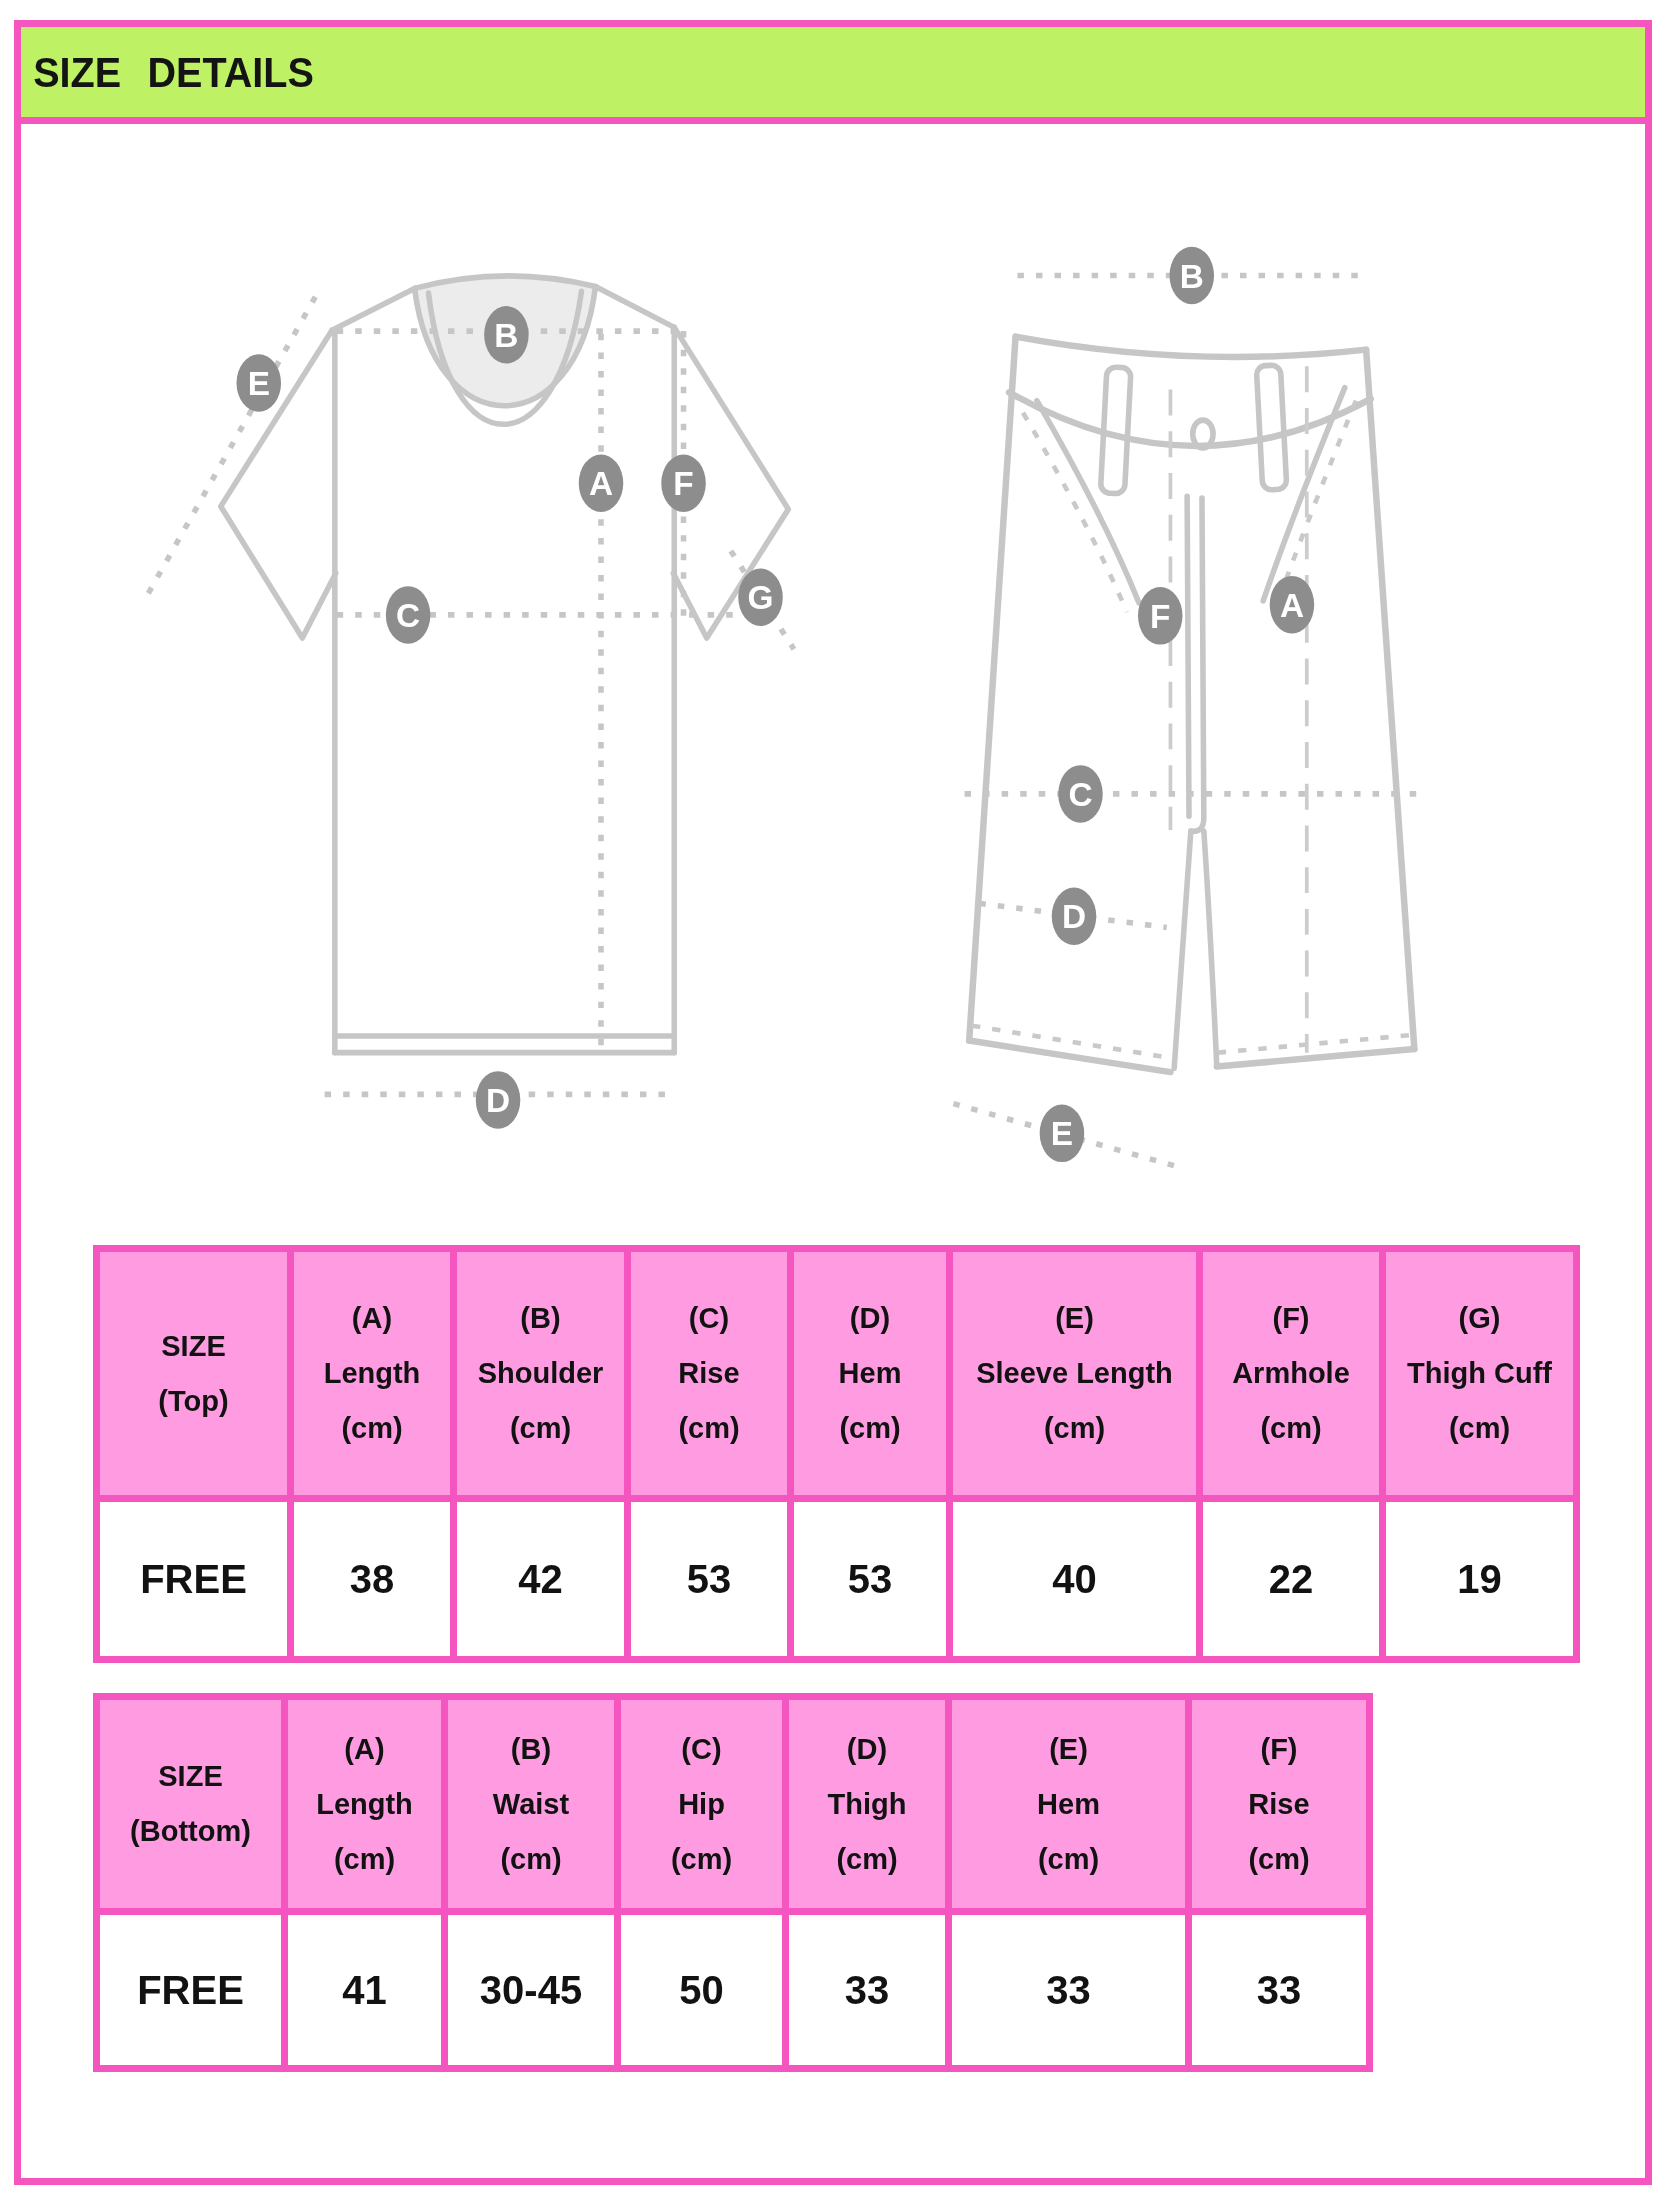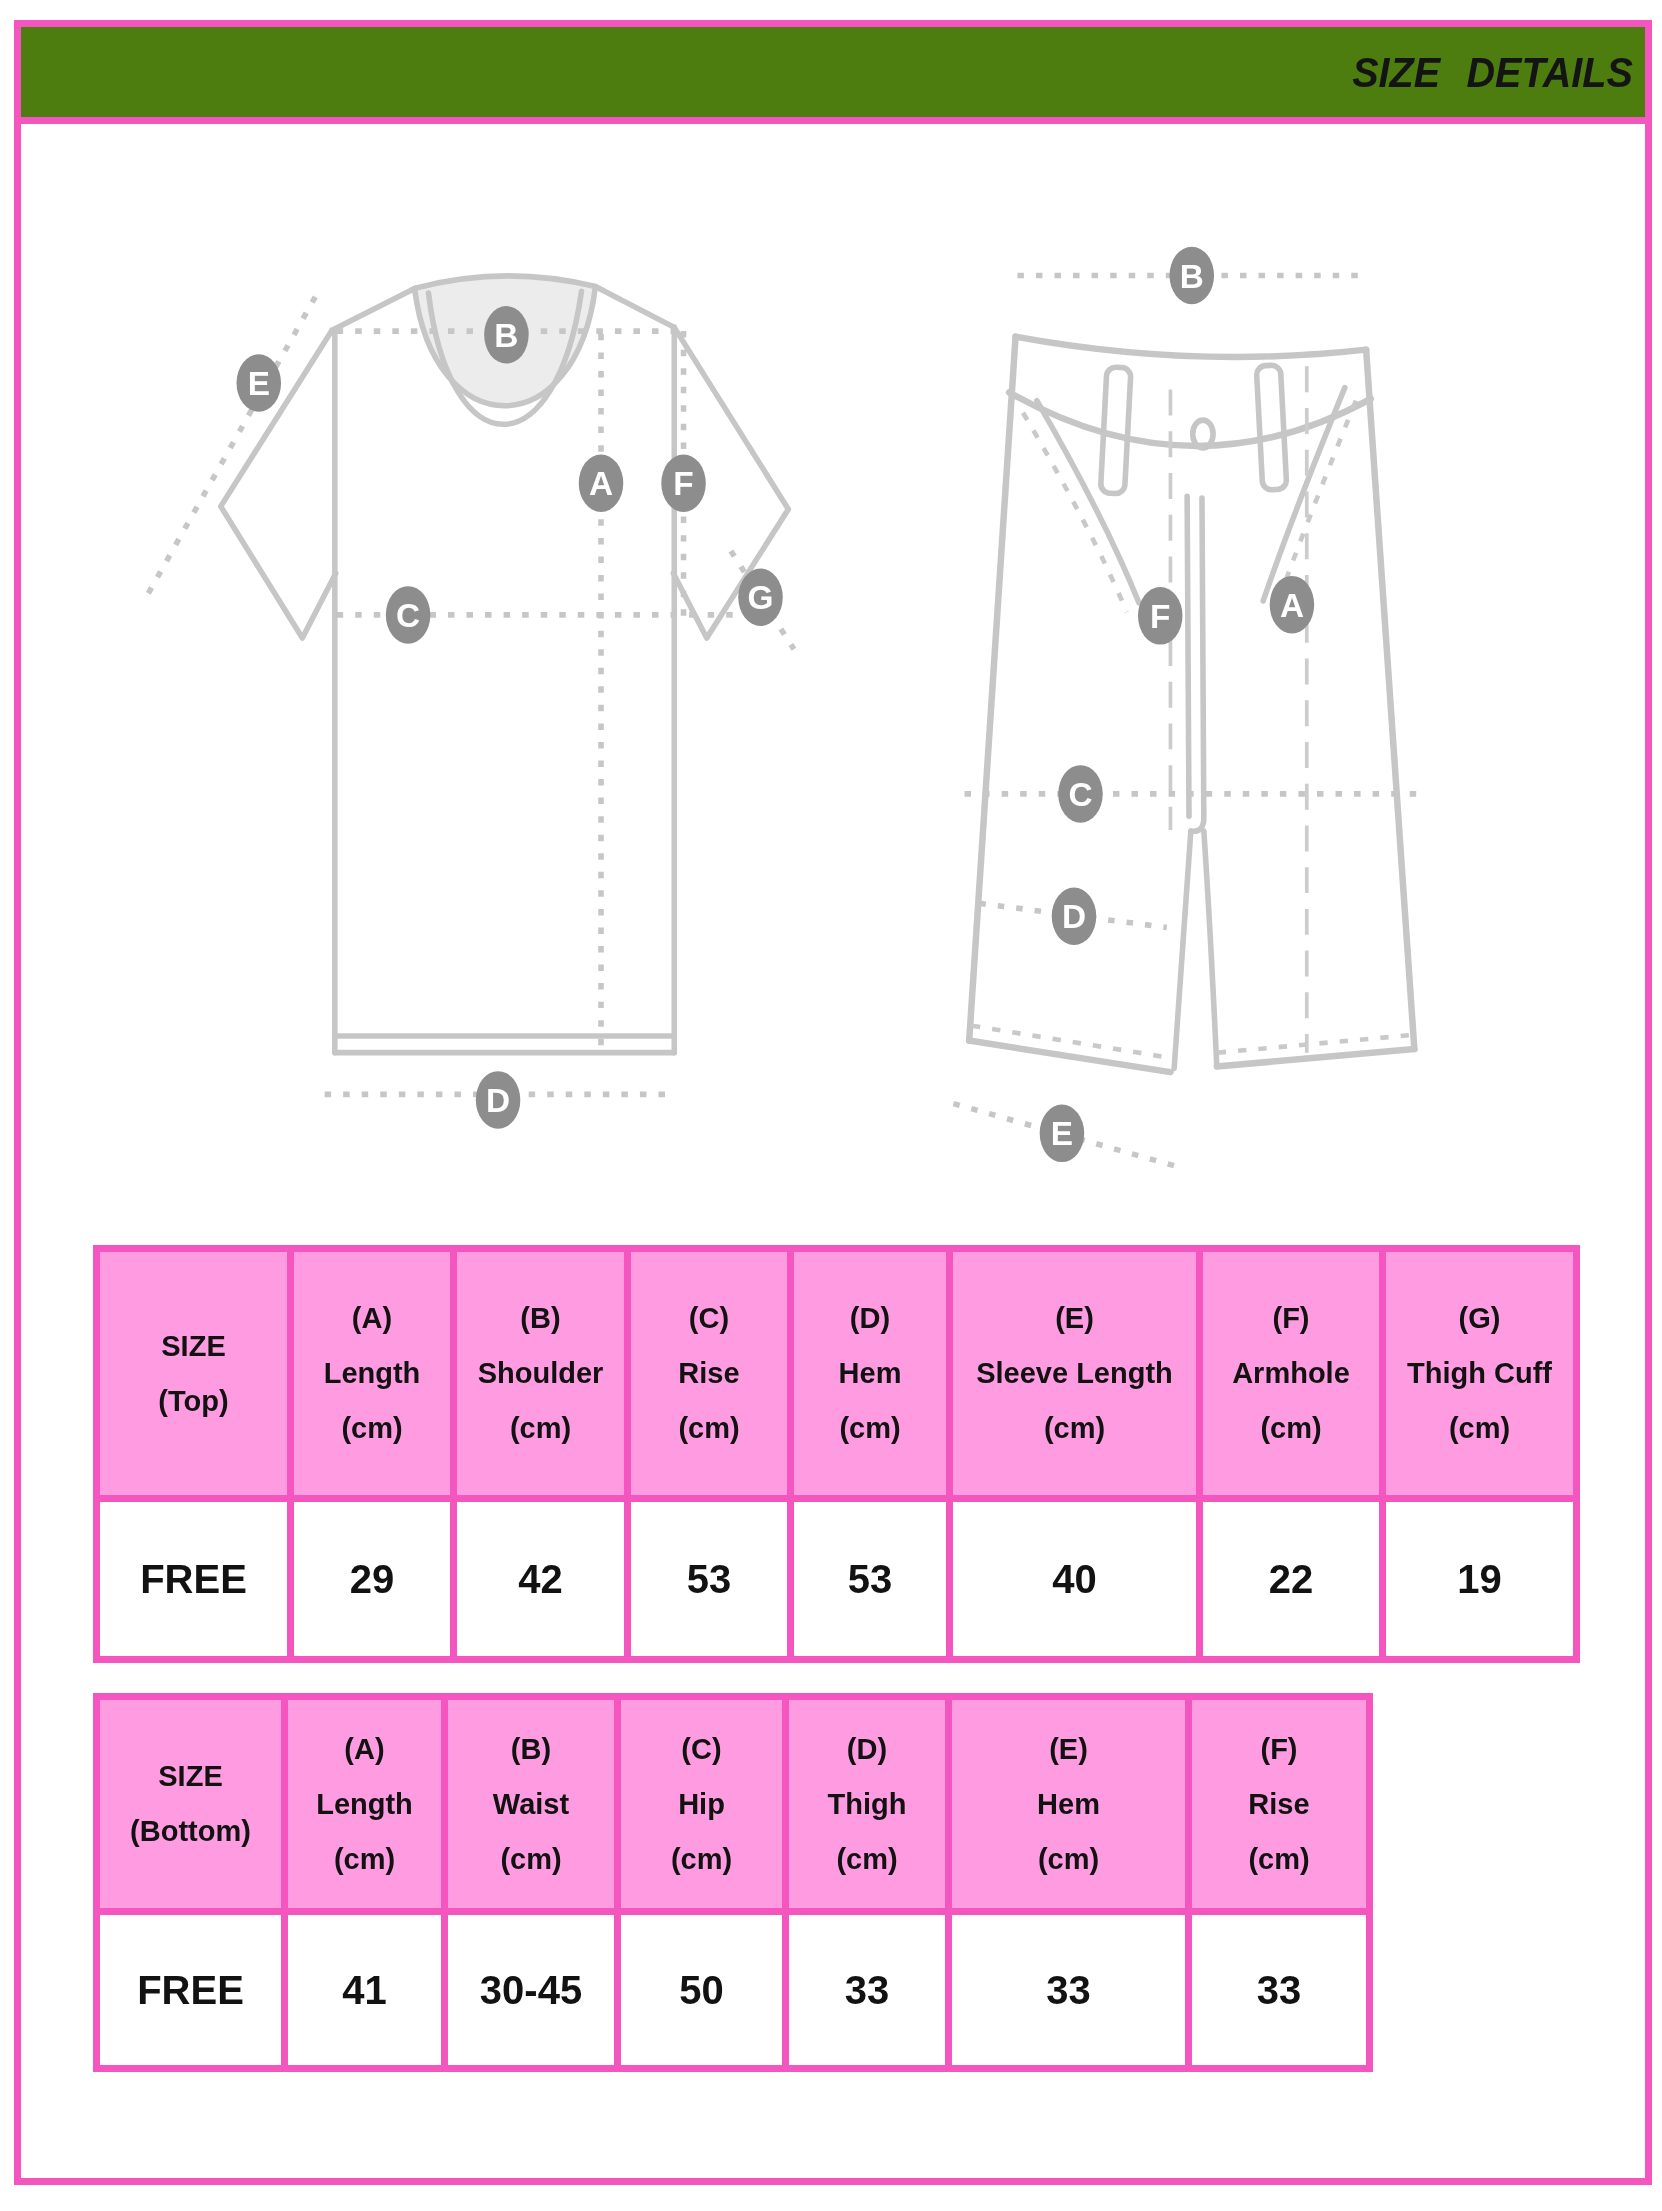--- a/index.html
+++ b/index.html
@@ -7,22 +7,22 @@
     width:1662px;height:2211px;position:relative;background:#ffffff;
     font-family:"Liberation Sans", sans-serif;overflow:hidden;
   }
   
   .frame{
     position:absolute;left:14px;top:20.4px;width:1624px;height:2151px;
     border:7.4px solid #f455be;background:#ffffff;
   }
   .header-band{
     position:absolute;left:0;top:0;width:100%;height:90px;
-    background:#4d7c0f;border-bottom:7.4px solid #f455be;
-    display:flex;align-items:center;justify-content:flex-end;font-style:italic;
+    background:#bef264;border-bottom:7.4px solid #f455be;
+    display:flex;align-items:center;justify-content:flex-start;
   }
   .header-title{
     font-size:43px;font-weight:bold;color:#141414;
     letter-spacing:0px;word-spacing:16.7px;transform:scaleX(.92);
   }
   
   svg.diagrams{position:absolute;left:0;top:0;width:1662px;height:2211px;}
   .art{stroke:#c6c6c6;fill:none;stroke-width:6;stroke-linecap:round;stroke-linejoin:round;}
   .art.thick{stroke-width:7;}
   .dash{stroke:#c6c6c6;fill:none;stroke-width:6;stroke-dasharray:7 13;stroke-linecap:butt;}
@@ -223,21 +223,21 @@
       <div class="hline">(cm)</div>
     </td>
     <td>
       <div class="hline">(G)</div>
       <div class="hline">Thigh Cuff</div>
       <div class="hline">(cm)</div>
     </td>
   </tr>
   <tr class="dt">
     <td>FREE</td>
-    <td>29</td>
+    <td>38</td>
     <td>42</td>
     <td>53</td>
     <td>53</td>
     <td>40</td>
     <td>22</td>
     <td>19</td>
   </tr>
 </tbody>
   </table>
 

